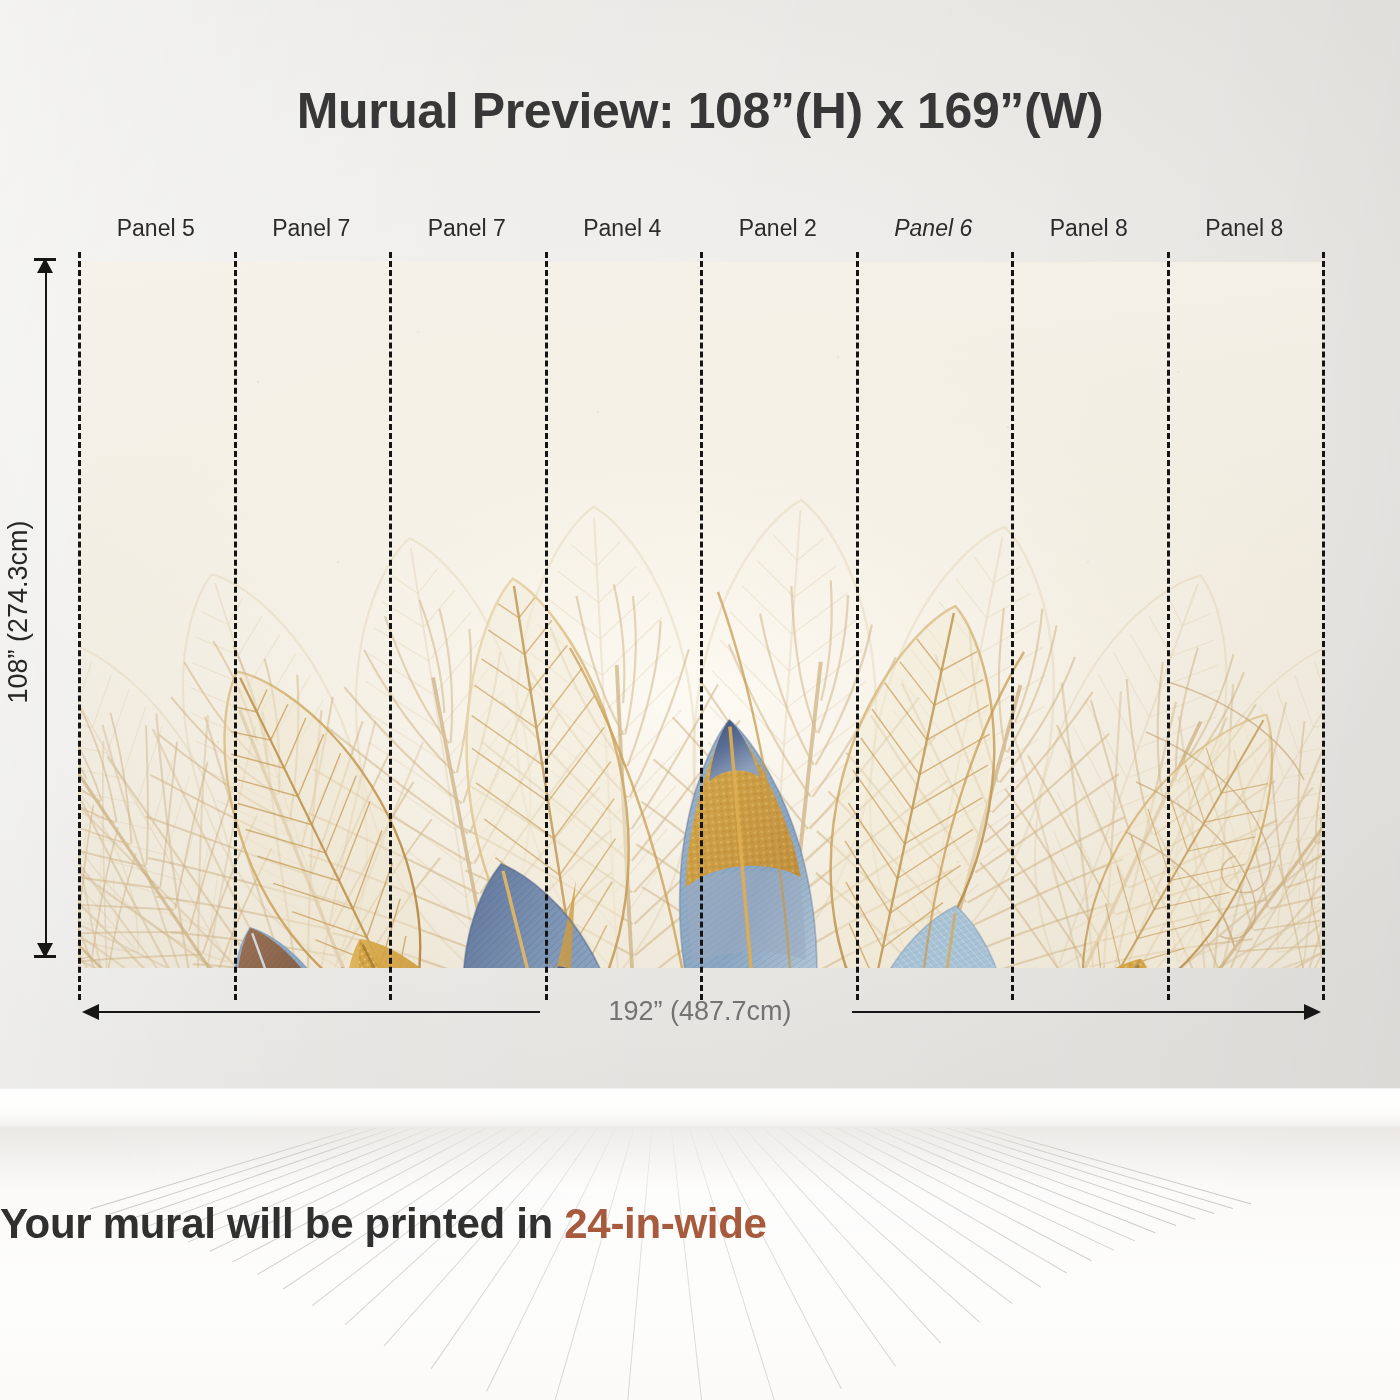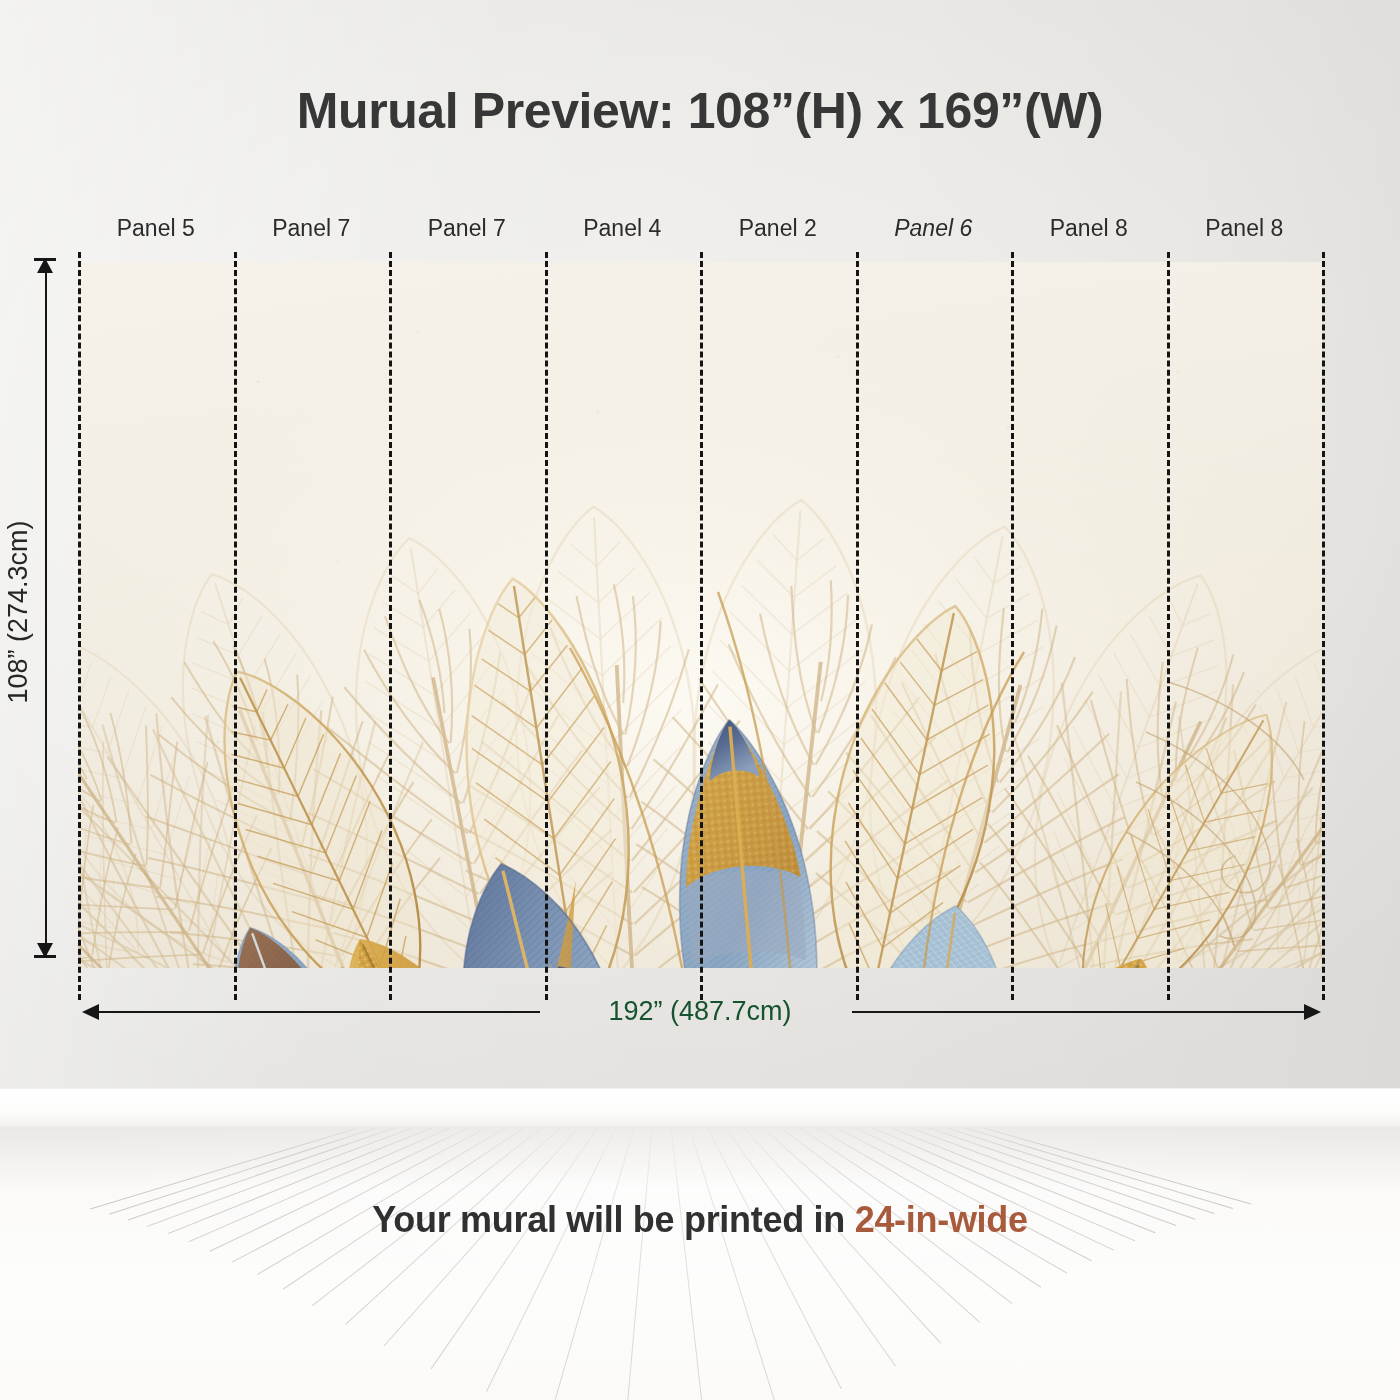--- a/index.html
+++ b/index.html
@@ -129,29 +129,28 @@
     width:0; height:0;
     border-top:8px solid transparent;
     border-bottom:8px solid transparent;
     transform:translateY(-50%);
   }
   .dim-h-arrow-l { left:82px; border-right:17px solid #161616; }
   .dim-h-arrow-r { left:1304px; border-left:17px solid #161616; }
   .dim-h-text {
     position:absolute; left:700px; top:1011px;
     transform:translate(-50%,-50%);
-    font-size:27px; color:#14532d; white-space:nowrap;
+    font-size:27px; color:#737373; white-space:nowrap;
     padding:0 14px;
   }
 
   
   .caption {
     position:absolute; left:0; top:1196px; width:1400px;
-    text-align:center;
-    font-size:36px; font-weight:bold; line-height:1.34;
+    font-size:42px; font-weight:bold; line-height:1.34;
     color:#303030; letter-spacing:-.3px;
   }
   .caption .hl { color:#a85a3c; }
 </style>
 </head>
 <body>
 
 <div id="root">
 
   <div class="wall">

